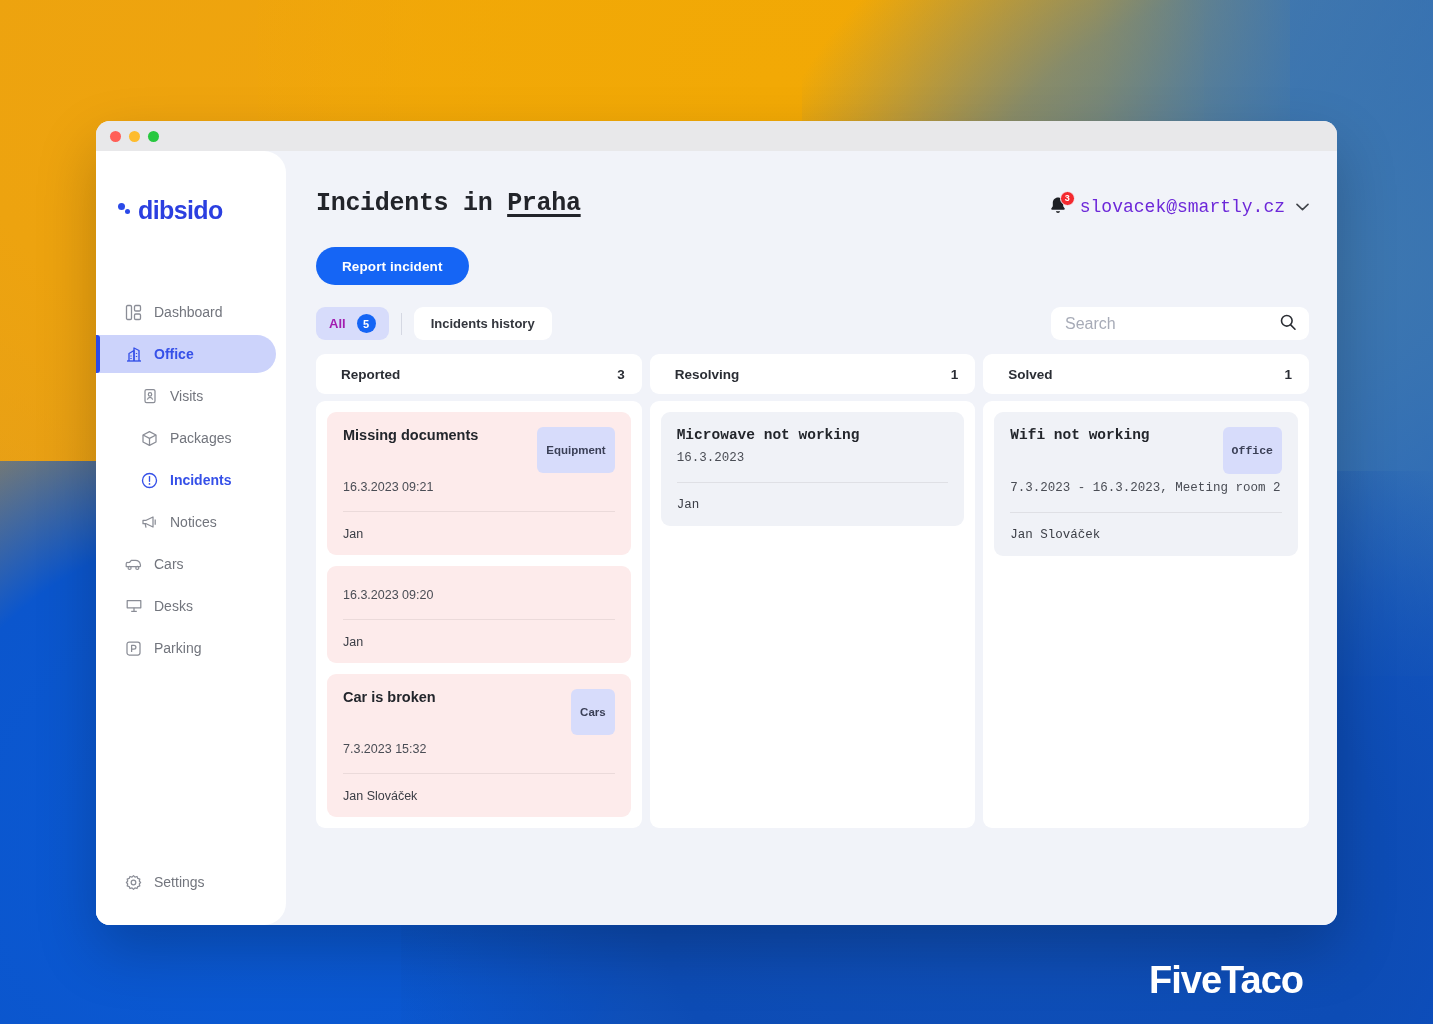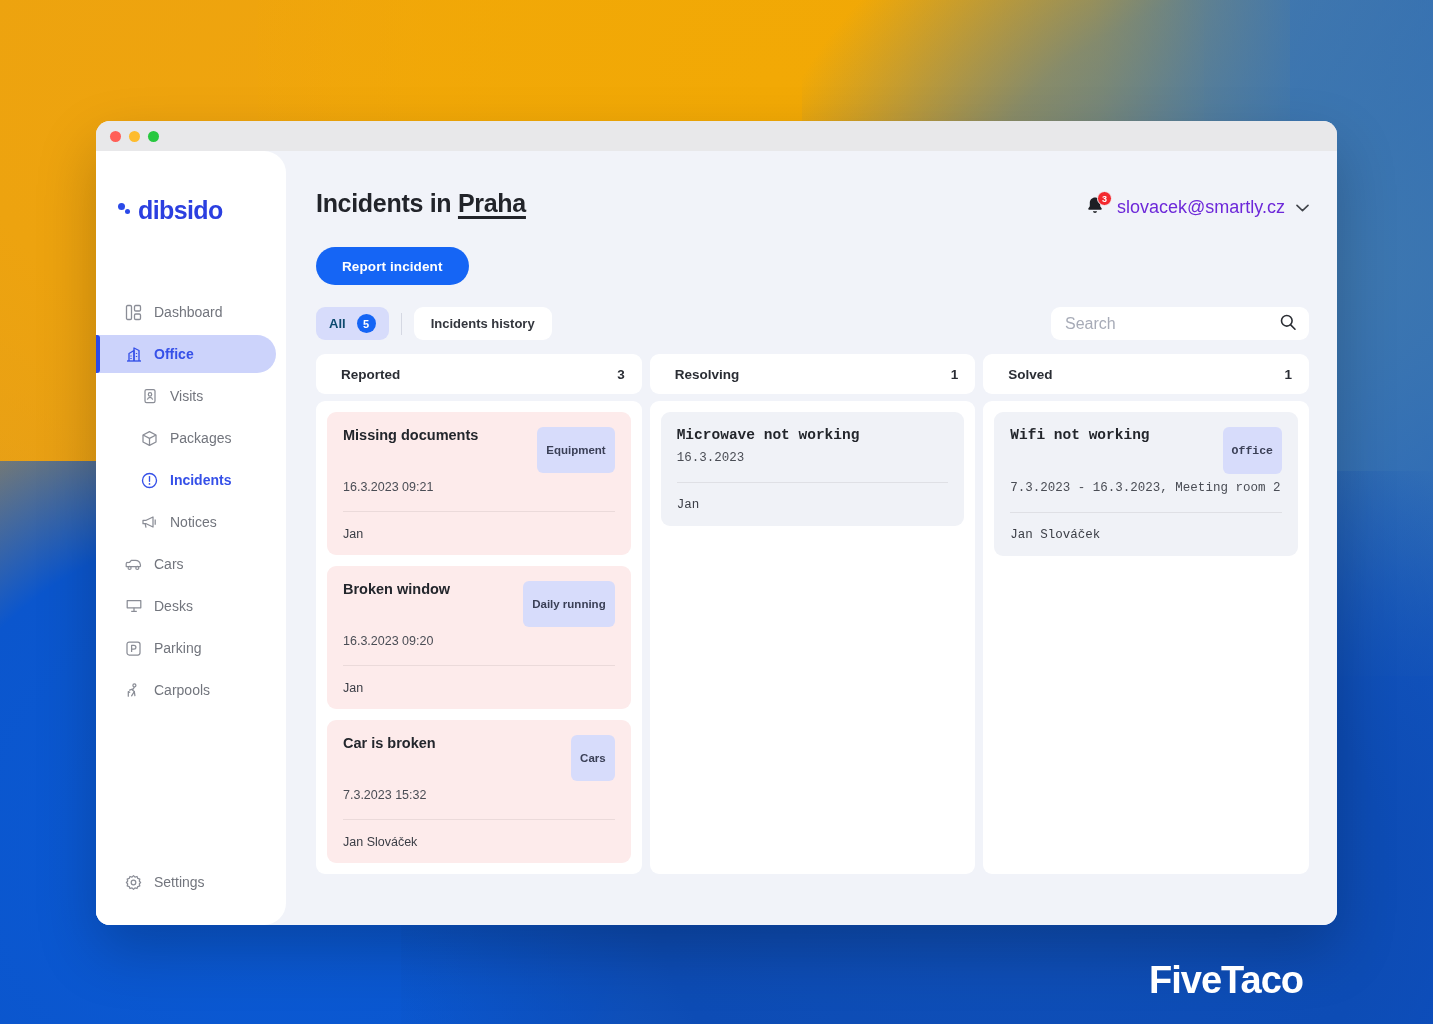--- a/index.html
+++ b/index.html
@@ -130,21 +130,21 @@
   .nav-ico svg { display: block; }
 
   #settings-row {
     margin-top: auto;
     margin-bottom: 24px;
   }
 
   
   #main { flex: 1; padding: 0 28px 0 30px; position: relative; min-width: 0; }
 
-  #topbar { display: flex; align-items: flex-start; justify-content: space-between; padding-top: 38px; }
+  #topbar { display: flex; align-items: flex-start; justify-content: space-between; padding-top: 38px; font-family: Liberation Mono, monospace; }
   #page-title { font-size: 25px; font-weight: 700; color: #22242a; letter-spacing: -0.3px; }
   #page-title .city { text-decoration: underline; text-underline-offset: 4px; text-decoration-thickness: 2.5px; }
 
   #user-area { display: flex; align-items: center; gap: 11px; padding-top: 6px; }
   .bell-wrap { position: relative; width: 22px; height: 24px; }
   .bell-badge {
     position: absolute; right: -6px; top: -4px;
     background: #f4292f; color: #fff;
     border-radius: 50%;
     width: 15px; height: 15px;
@@ -172,21 +172,21 @@
     display: flex; align-items: center; justify-content: space-between;
   }
   #tabs { display: flex; align-items: center; gap: 0; }
   .tab-all {
     display: flex; align-items: center; gap: 11px;
     background: #d7dcfb;
     border-radius: 9px;
     height: 33px; padding: 0 13px;
     cursor: pointer;
   }
-  .tab-all .lbl { font-size: 13px; font-weight: 600; color: #0c4a6e; }
+  .tab-all .lbl { font-size: 13px; font-weight: 600; color: #a21caf; }
   .tab-count {
     background: #1565f5; color: #fff;
     width: 19px; height: 19px; border-radius: 50%;
     font-size: 11px; font-weight: 700;
     display: flex; align-items: center; justify-content: center;
   }
   .tab-sep { width: 1px; height: 22px; background: #d5d8e3; margin: 0 12px; }
   .tab-hist {
     background: #fff; border-radius: 9px;
     height: 33px; padding: 0 17px;
@@ -382,32 +382,20 @@
         <div class="nav-item">
           <span class="nav-ico">
             <svg width="17" height="17" viewBox="0 0 17 17" fill="none" stroke="#8a8d96" stroke-width="1.25">
               <rect x="2" y="2" width="13" height="13" rx="2.2"></rect>
               <path d="M6.6 12V5.3h2.3c1.2 0 2 .8 2 1.9s-.8 1.9-2 1.9H6.6" stroke-linejoin="round"></path>
             </svg>
           </span>
           <span>Parking</span>
         </div>
 
-        <div class="nav-item">
-          <span class="nav-ico">
-            <svg width="17" height="17" viewBox="0 0 17 17" fill="none" stroke="#8a8d96" stroke-width="1.25" stroke-linecap="round" stroke-linejoin="round">
-              <circle cx="9.4" cy="3.4" r="1.5"></circle>
-              <path d="M9.2 5.4 7.4 8.1l1.9 1.5.6 4"></path>
-              <path d="M9.3 9.6 6.6 13.8"></path>
-              <path d="M7.4 7.2 4.6 8.1"></path>
-              <path d="M3.3 9.6v4.6M3.3 9.6l1.4.7"></path>
-            </svg>
-          </span>
-          <span>Carpools</span>
-        </div>
 
       </nav>
 
       <div id="settings-row" class="nav-item">
         <span class="nav-ico">
           <svg width="17" height="17" viewBox="0 0 17 17" fill="none" stroke="#8a8d96" stroke-width="1.25" stroke-linejoin="round">
             <circle cx="8.5" cy="8.5" r="2.3"></circle>
             <path d="M8.5 1.6 10 3.1l2-.6.8 1.9 2 .7-.5 2 1.3 1.4-1.3 1.4.5 2-2 .7-.8 1.9-2-.6-1.5 1.5L7 13.9l-2 .6-.8-1.9-2-.7.5-2L1.4 8.5l1.3-1.4-.5-2 2-.7L5 2.5l2 .6z"></path>
           </svg>
         </span>
@@ -474,24 +462,20 @@
               <div class="card-top">
                 <span class="card-title">Missing documents</span>
                 <span class="card-tag">Equipment</span>
               </div>
               <div class="card-date">16.3.2023 09:21</div>
               <div class="card-rule"></div>
               <div class="card-user">Jan</div>
             </article>
 
             <article class="card red">
-              <div class="card-top">
-                <span class="card-title">Broken window</span>
-                <span class="card-tag">Daily running</span>
-              </div>
               <div class="card-date">16.3.2023 09:20</div>
               <div class="card-rule"></div>
               <div class="card-user">Jan</div>
             </article>
 
             <article class="card red">
               <div class="card-top">
                 <span class="card-title">Car is broken</span>
                 <span class="card-tag">Cars</span>
               </div>

